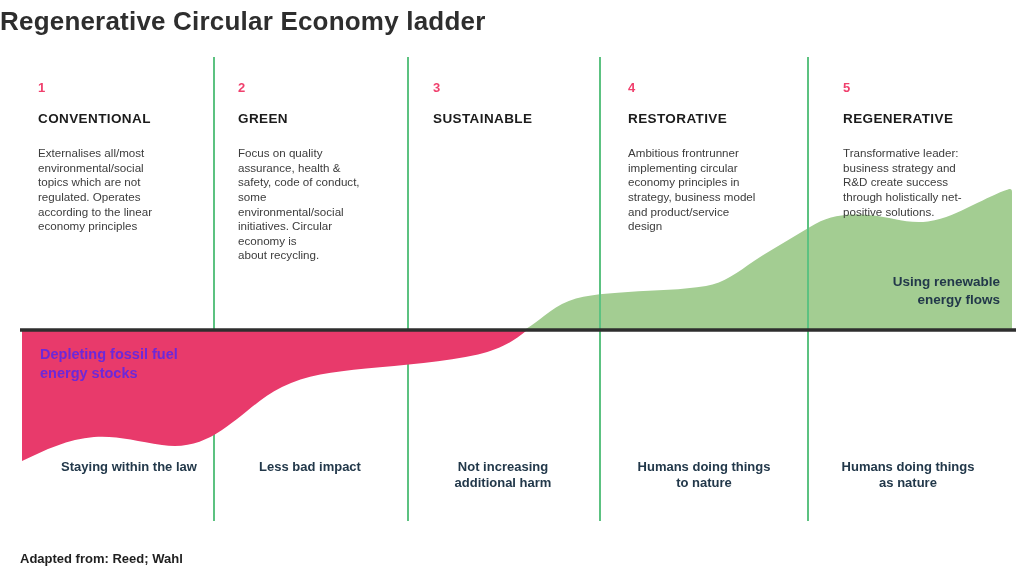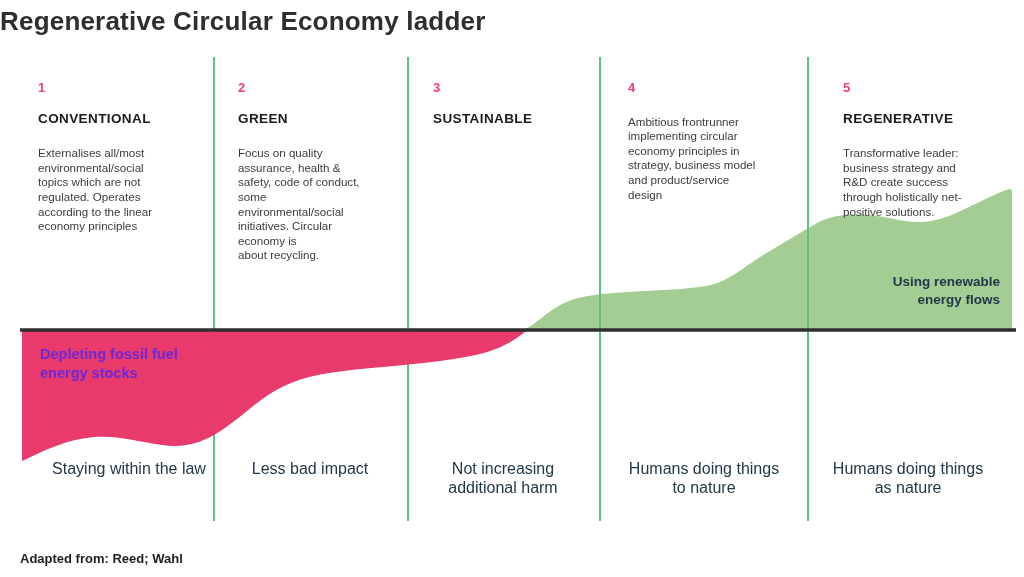--- a/index.html
+++ b/index.html
@@ -67,21 +67,21 @@
     white-space:pre-line;
   }
   .col.c1{left:38px;}
   .col.c2{left:238px;}
   .col.c3{left:433px;}
   .col.c4{left:628px;}
   .col.c5{left:843px;}
   .bottom-label{
     position:absolute;top:459px;width:180px;
     text-align:center;
-    font-size:16px;font-weight:normal;color:var(--navy);
+    font-size:13px;font-weight:bold;color:var(--navy);
     line-height:1.2;
     white-space:pre-line;
     z-index:5;
   }
   .bottom-label.b1{left:39px;}
   .bottom-label.b2{left:220px;}
   .bottom-label.b3{left:413px;}
   .bottom-label.b4{left:614px;}
   .bottom-label.b5{left:818px;}
   .neg-label{
@@ -161,20 +161,21 @@
 initiatives. Circular
 economy is
 about recycling.</div>
 </div>
 <div class="col c3">
   <div class="num">3</div>
   <div class="name">SUSTAINABLE</div>
 </div>
 <div class="col c4">
   <div class="num">4</div>
+  <div class="name">RESTORATIVE</div>
   <div class="desc">Ambitious frontrunner
 implementing circular
 economy principles in
 strategy, business model
 and product/service
 design</div>
 </div>
 <div class="col c5">
   <div class="num">5</div>
   <div class="name">REGENERATIVE</div>

